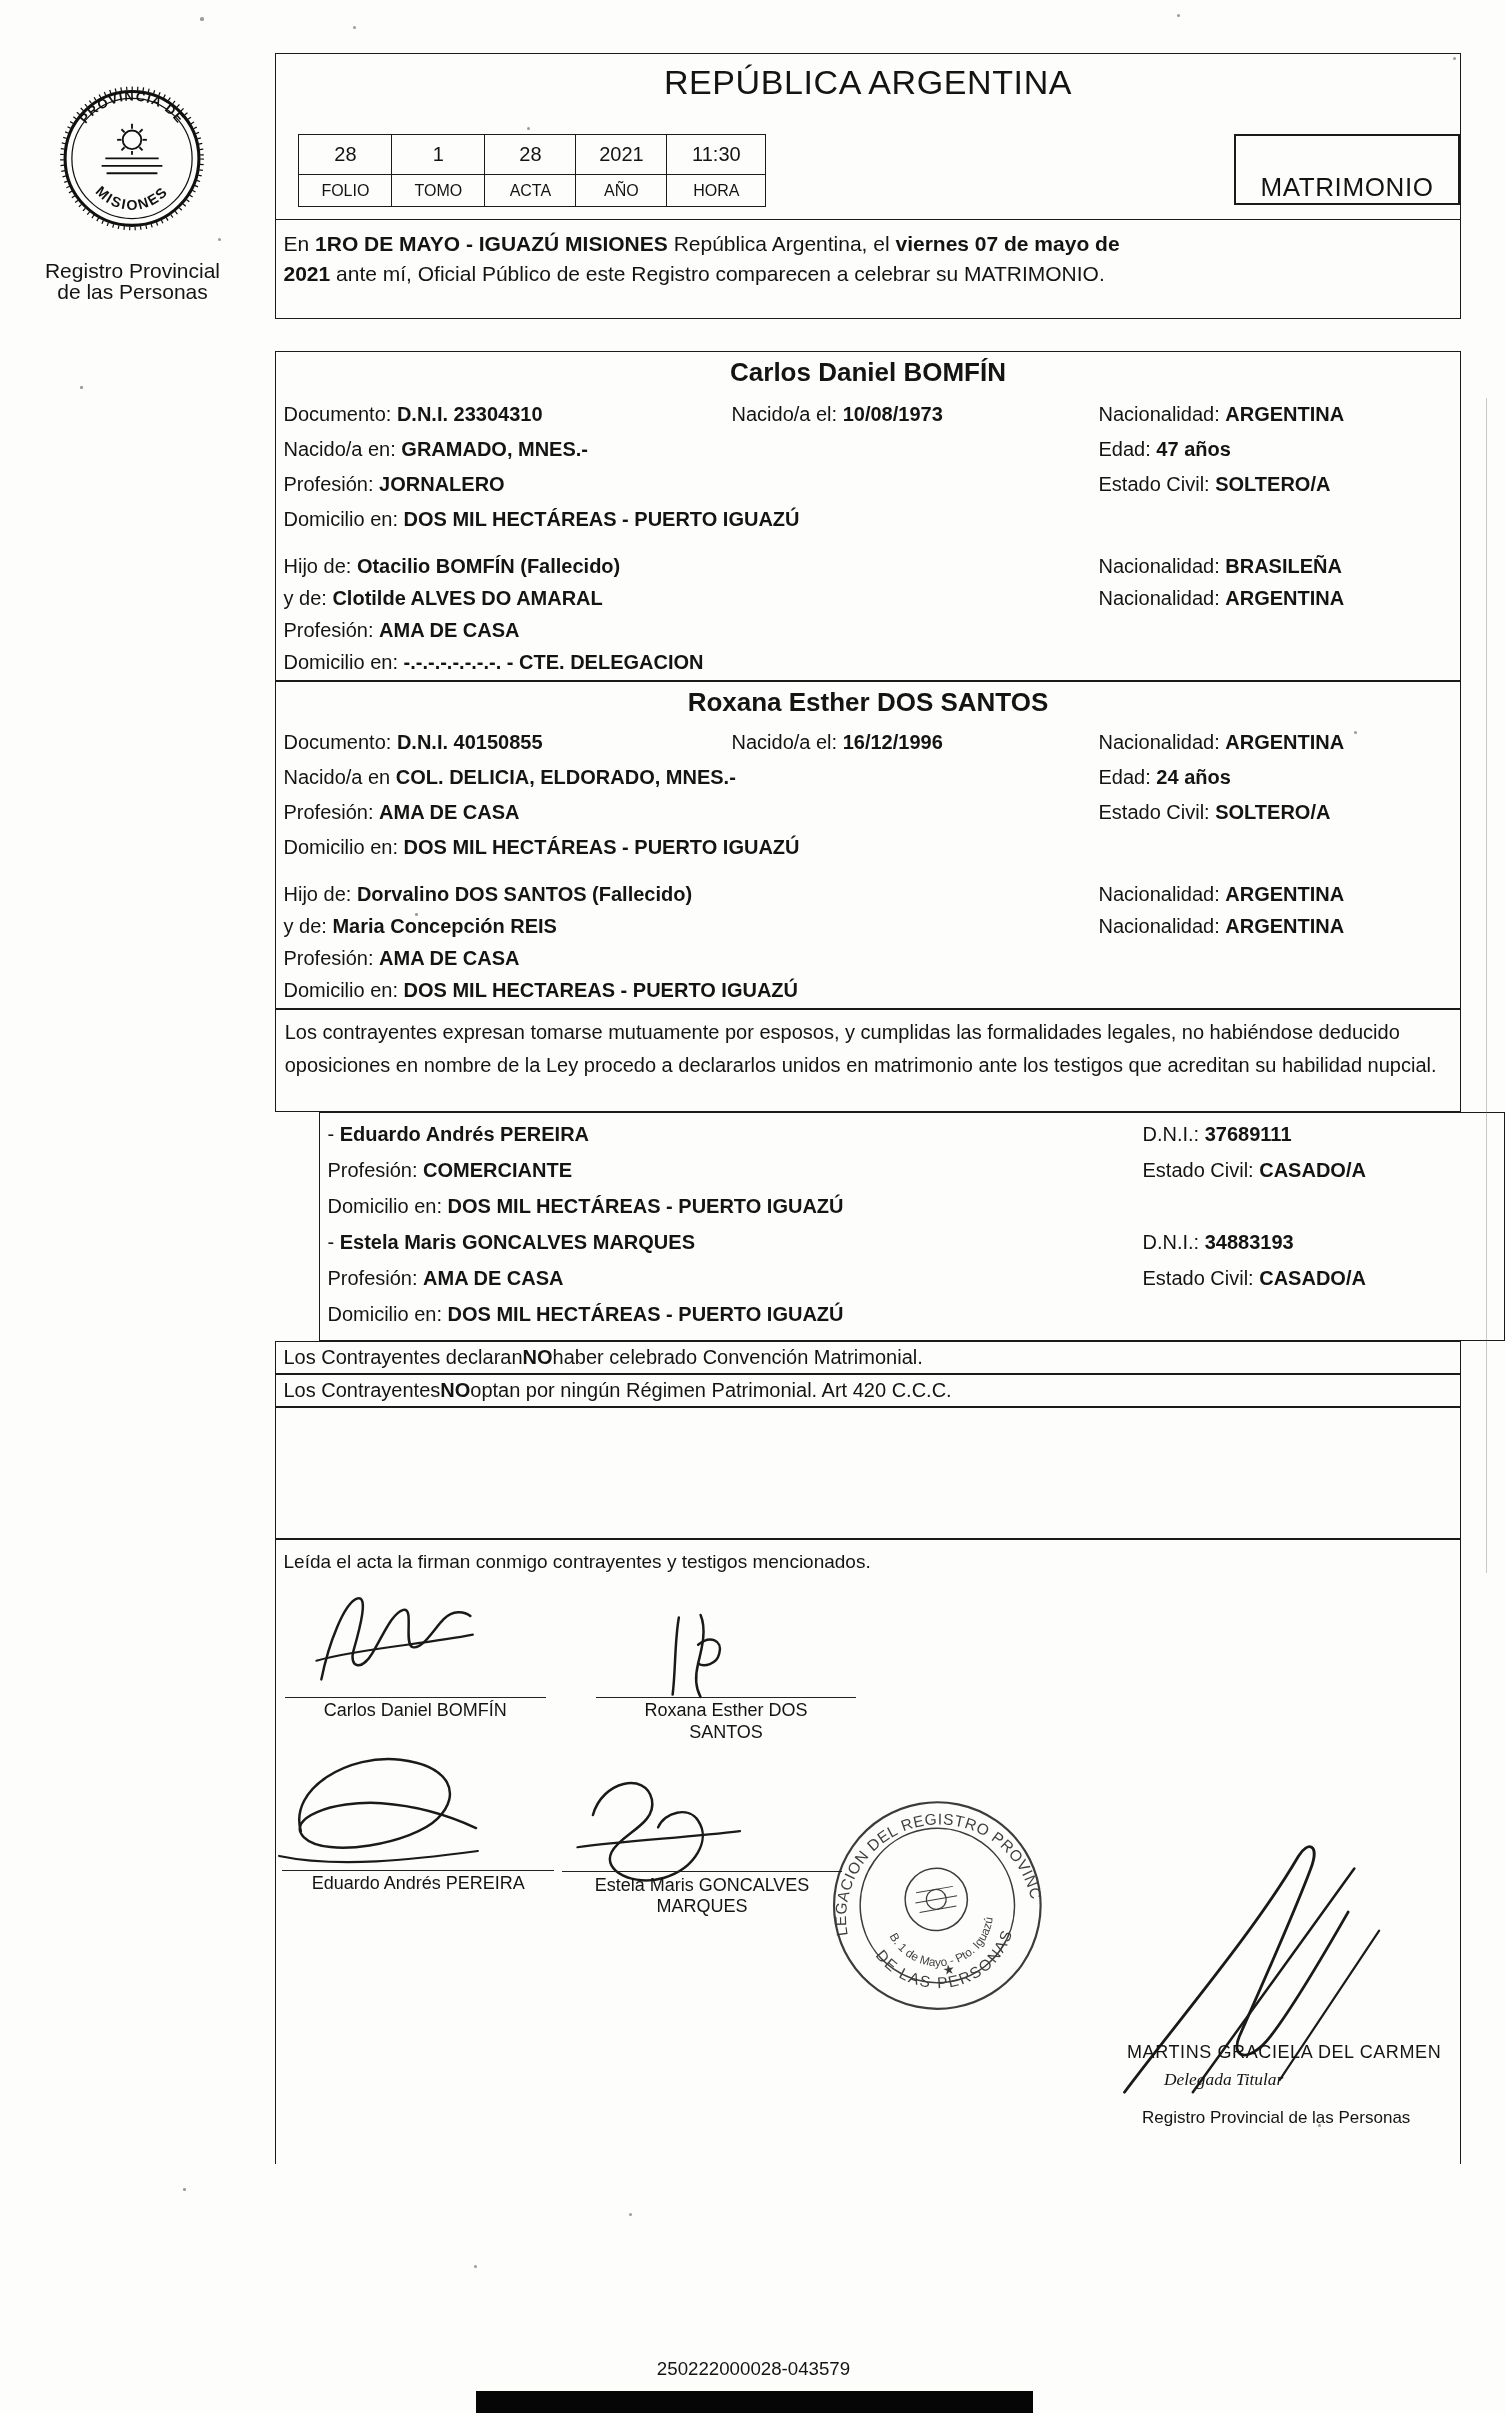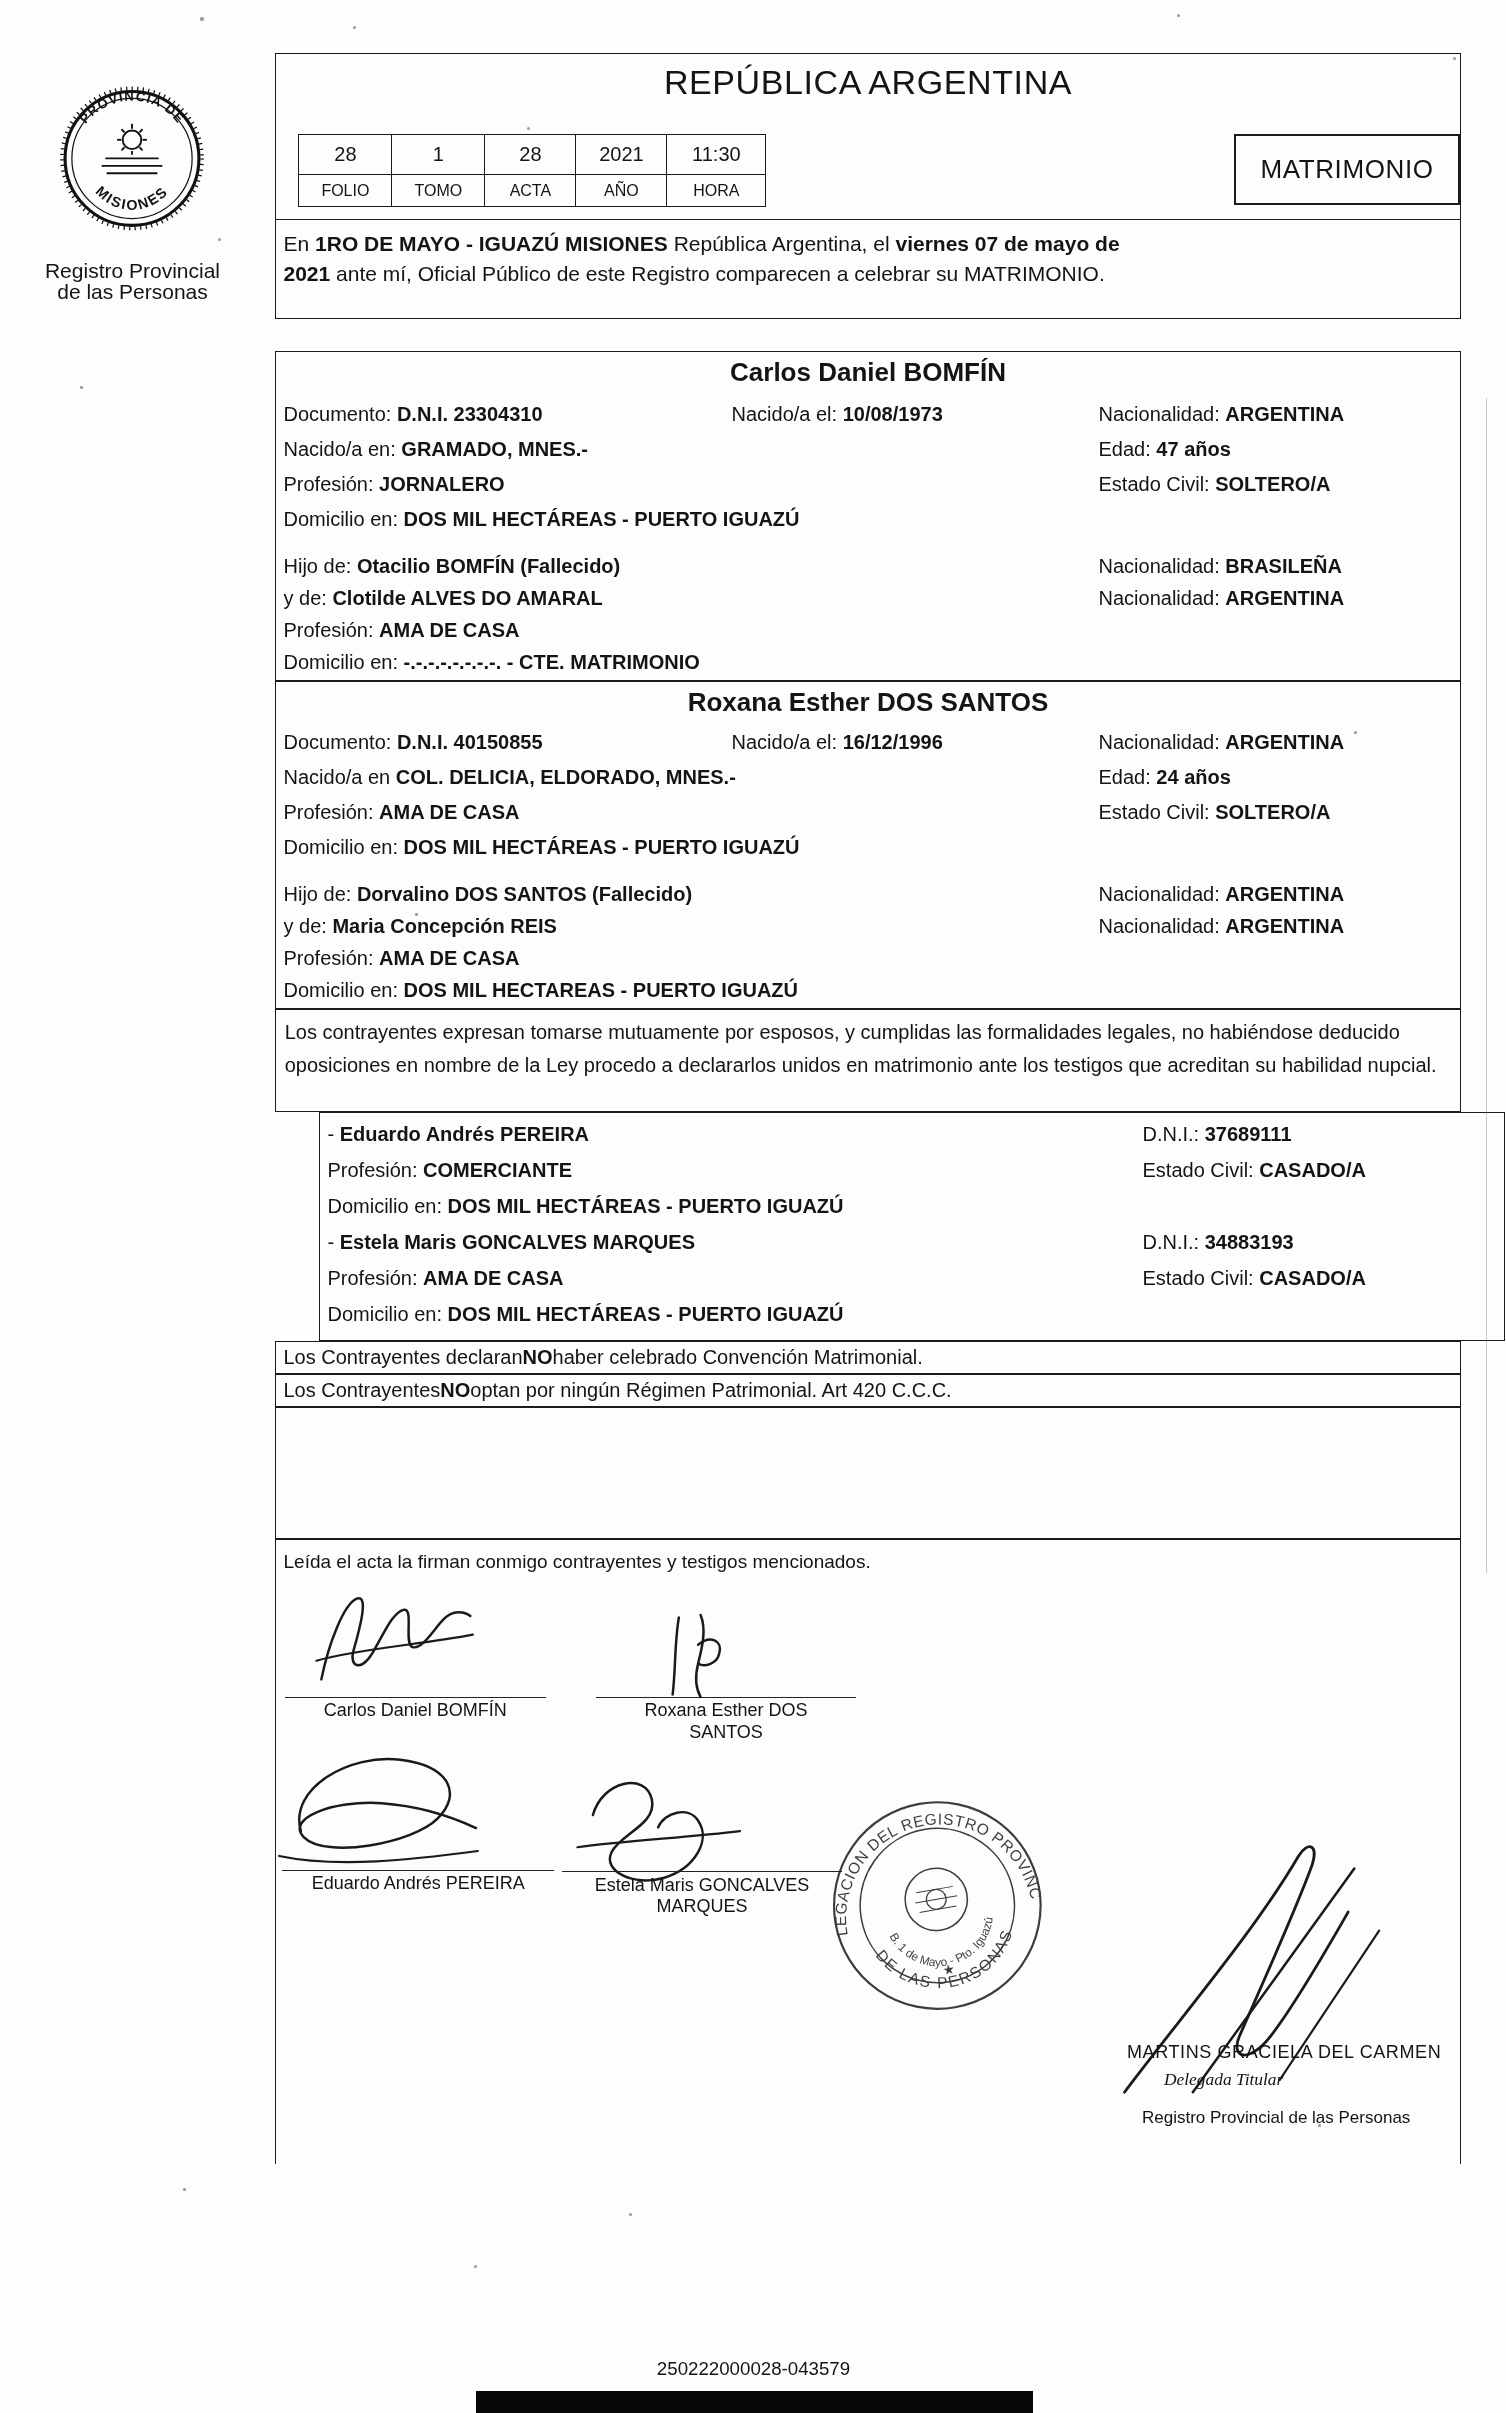--- a/index.html
+++ b/index.html
@@ -19,21 +19,21 @@
 
   
   .header-box { top:53px; height:266px; }
   .doc-title { text-align:center; font-size:34px; letter-spacing:0.6px; padding-top:8.7px; }
   .record-table { position:absolute; left:22.4px; top:80px; border-collapse:collapse;padding-left:27px; }
   .record-table td { border:1.9px solid #1b1b1b; text-align:center; }
   .record-table .val { height:40px; font-size:20px; }
   .record-table .lab { height:32px; font-size:16px; }
   .c-folio{width:93px}.c-tomo{width:93px}.c-acta{width:91px}.c-anio{width:91px}.c-hora{width:99px}
   .act-type-box { position:absolute; left:958px; top:80px; width:226px; height:71px;
-                  border:2.5px solid #1b1b1b; display:flex; align-items:center; justify-content:center;
+                  border:2.5px solid #1b1b1b; display:flex; align-items:flex-end; justify-content:center;
                   font-size:26px; letter-spacing:0.6px; }
   .intro { position:absolute; left:0; top:165px; width:100%; height:93px;
            border-top:1.9px solid #1b1b1b; padding:8.7px 7.5px 0 7.5px;
            font-size:21px; line-height:30px; }
 
   
   .person-box { padding:0 7.5px; }
   .groom-box { top:351px; height:330px; }
   .bride-box { top:681px; height:328px; }
   .section-title { text-align:center; font-size:26px; font-weight:700; padding-top:5px; }
@@ -168,21 +168,21 @@
         <span class="c3"><span>Nacionalidad: </span><span class="b">BRASILEÑA</span></span>
       </div>
       <div class="row rh51">
         <span>y de: </span><span class="b">Clotilde ALVES DO AMARAL</span>
         <span class="c3"><span>Nacionalidad: </span><span class="b">ARGENTINA</span></span>
       </div>
       <div class="row rh51">
         <span>Profesión: </span><span class="b">AMA DE CASA</span>
       </div>
       <div class="row rh51">
-        <span>Domicilio en: </span><span class="b">-.-.-.-.-.-.-.-. - CTE. MATRIMONIO</span>
+        <span>Domicilio en: </span><span class="b">-.-.-.-.-.-.-.-. - CTE. DELEGACION</span>
       </div>
     </div>
   </div>
 
   <div class="box person-box bride-box">
     <div class="section-title">Roxana Esther DOS SANTOS</div>
     <div class="fields" style="top:47px;">
       <div class="row rh57">
         <span>Documento: </span><span class="b">D.N.I. 40150855</span>
         <span class="c2"><span>Nacido/a el: </span><span class="b">16/12/1996</span></span>

